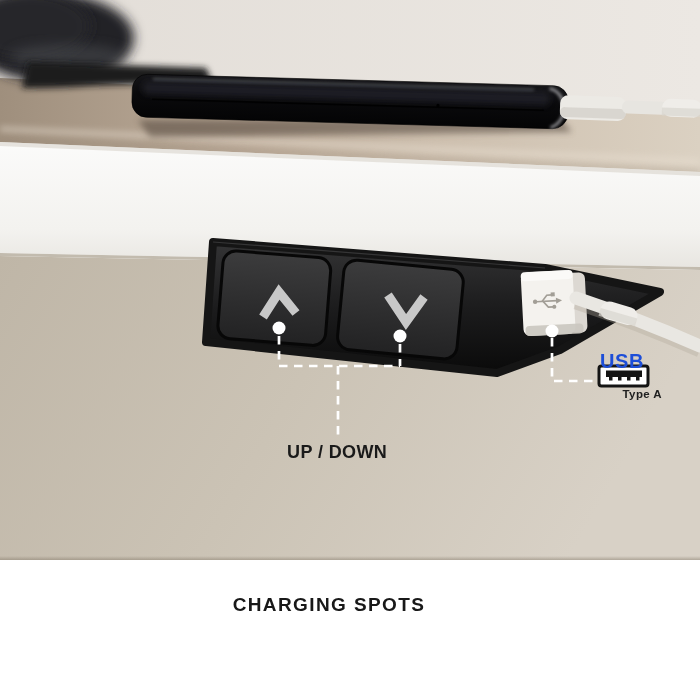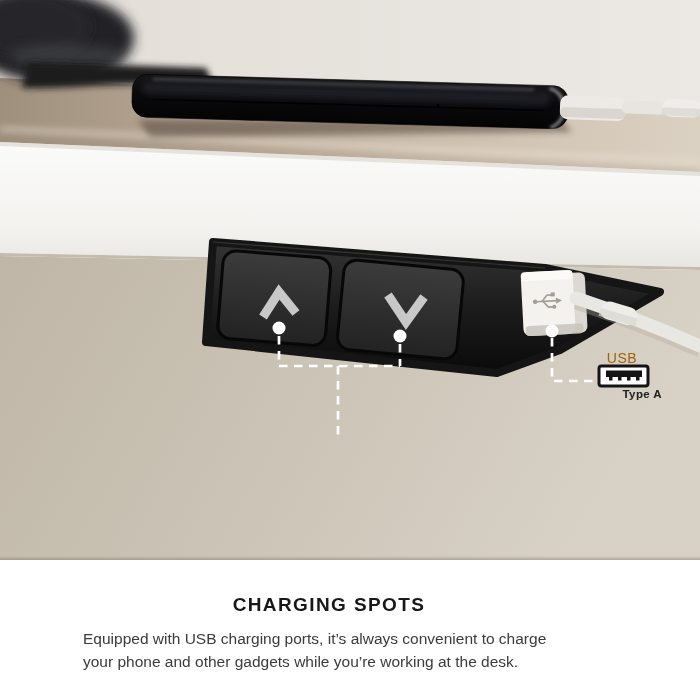--- a/index.html
+++ b/index.html
@@ -2,21 +2,21 @@
 <html><head>
 <meta charset="utf-8">
 <style>
   html,body{margin:0;padding:0;background:#ffffff;}
   .page{position:relative;width:700px;height:700px;background:#ffffff;overflow:hidden;
         font-family:"Liberation Sans","DejaVu Sans",sans-serif;}
   .photo{position:absolute;left:0;top:0;width:700px;height:560px;}
   .photo svg{display:block}
   .label{position:absolute;}
   .usb-label{left:582px;top:350px;width:80px;text-align:center;
-             font-size:14px;font-weight:400;color:#a16207;letter-spacing:.6px;}
+             font-size:20px;font-weight:700;color:#1d4ed8;letter-spacing:.6px;}
   .usb-type{left:582px;top:388px;width:80px;text-align:right;
             font-size:11.5px;font-weight:600;color:#202020;letter-spacing:.4px;}
   .updown-title{left:287px;top:442px;font-size:18px;font-weight:800;
                 color:#1a1a1a;letter-spacing:.4px;}
   .updown-desc{left:287px;top:467px;font-size:15.5px;line-height:19.5px;
                color:#2d2d2d;white-space:pre-line;}
   .footer-title{left:0;top:594px;width:658px;text-align:center;
                 font-size:19px;font-weight:800;color:#181818;letter-spacing:1.4px;}
   .footer-body{left:83px;top:628px;width:560px;font-size:15.5px;line-height:22.5px;
                color:#3b3b3b;white-space:pre-line;}
@@ -170,21 +170,20 @@
         <rect x="606" y="370.5" width="36" height="6.5" fill="#141414"></rect>
         <rect x="609" y="377" width="3.5" height="3.5" fill="#141414"></rect>
         <rect x="618" y="377" width="3.5" height="3.5" fill="#141414"></rect>
         <rect x="627" y="377" width="3.5" height="3.5" fill="#141414"></rect>
         <rect x="636" y="377" width="3.5" height="3.5" fill="#141414"></rect>
       </g>
     </svg>
 
     <div class="label usb-label">USB</div>
     <div class="label usb-type">Type A</div>
+    <div class="label updown-title">UP / DOWN</div>
   </div>
 
   <div class="photo-edge"></div>
 
   <div class="label footer-title">CHARGING SPOTS</div>
-  <div class="label footer-body">Equipped with USB charging ports, it’s always convenient to charge
-your phone and other gadgets while you’re working at the desk.</div>
 
 </div>
 
 </body></html>

